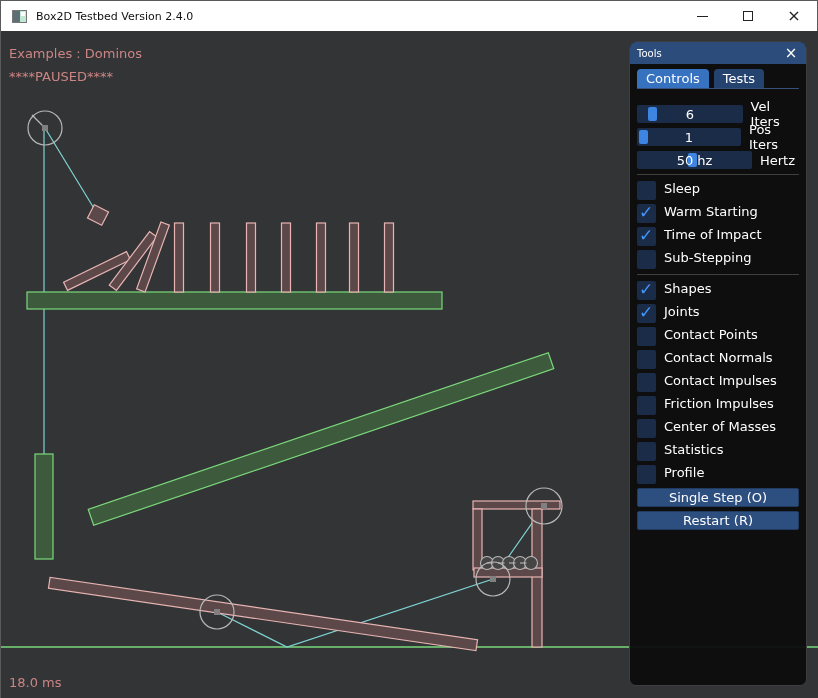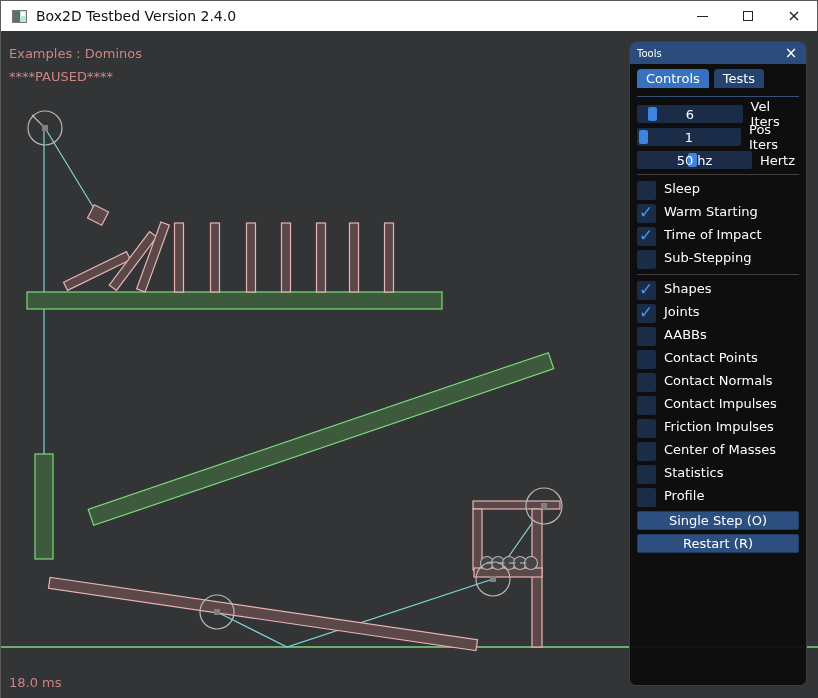--- a/index.html
+++ b/index.html
@@ -6,21 +6,21 @@
   html,body { width:818px; height:698px; overflow:hidden; background:#1e1e1e;
               font-family:"DejaVu Sans", sans-serif; }
   .app { position:relative; width:818px; height:698px; border:1px solid #5a5a5a; background:#333333; }
 
   
   .titlebar { position:absolute; top:0; left:0; right:0; height:30px; background:#ffffff;
               display:flex; align-items:center; }
   .app-icon { width:15px; height:13px; margin-left:11px; border:1px solid #777;
               background:linear-gradient(90deg,#5d6e75 0 55%, #bfe9d2 55% 100%); position:relative; }
   .app-icon::after{ content:""; position:absolute; right:1px; top:1px; width:4px; height:4px; background:#fff; }
-  .win-title { margin-left:9px; font-size:14px; color:#111; }
+  .win-title { margin-left:9px; font-size:11px; color:#111; }
   .win-controls { margin-left:auto; display:flex; height:100%; }
   .win-btn { width:46px; height:100%; display:flex; align-items:center; justify-content:center;
              color:#222; cursor:default; }
   .glyph-min { width:11px; height:0; border-top:1.2px solid #222; display:block; }
   .glyph-max { width:10px; height:10px; border:1.2px solid #222; display:block; }
   .glyph-close { font-size:16px; line-height:1; font-weight:400; }
 
   
   .canvas { position:absolute; top:30px; left:0; width:818px; height:668px; background:#333436; }
   .canvas svg { position:absolute; top:0; left:0; }
@@ -33,21 +33,21 @@
   .panel { position:absolute; top:40px; left:628px; width:178px; height:645px;
            background:rgba(13,13,13,0.95); border:1px solid #3e3e42; border-radius:7px;
            color:#ffffff; font-size:13px; }
   .panel-title { height:22px; background:#2c4c7c; border-radius:6px 6px 0 0;
                  display:flex; align-items:center; padding:0 7px; }
   .panel-title .t { flex:1; font-size:10px; }
   .panel-close { width:16px; height:16px; display:flex; align-items:center; justify-content:center;
                  font-size:15px; color:#fff; }
   .panel-body { padding:5px 7px 0 7px; }
 
-  .tabbar { display:flex; gap:5px; margin-bottom:8px; border-bottom:1px solid #35507a; padding-bottom:8px; }
+  .tabbar { display:flex; gap:5px; margin-bottom:16px; border-bottom:1px solid #35507a; padding-bottom:0; }
   .tab { height:19px; padding:0 9px; display:flex; align-items:center; border-radius:4px 4px 0 0;
          background:#24436e; }
   .tab.active { background:#3672c0; }
 
   .slider-row { display:flex; align-items:center; height:18px; margin-bottom:5px; }
   .slider-track { position:relative; width:115px; height:18px; background:#1b2c49; border-radius:2px; }
   .slider-grab { position:absolute; top:2px; bottom:2px; width:9px; background:#3d85e0; border-radius:2px; }
   .slider-value { position:absolute; inset:0; display:flex; align-items:center; justify-content:center;
                   font-size:13px; color:#fff; }
   .slider-label { margin-left:8px; }
@@ -242,24 +242,20 @@
         <span class="check-label">Shapes</span>
       </div>
       <div class="check-row">
         <div class="checkbox checked">
             <span class="mark">✓</span>
           </div>
         <span class="check-label">Joints</span>
       </div>
       <div class="check-row">
         <div class="checkbox"></div>
-        <span class="check-label">AABBs</span>
-      </div>
-      <div class="check-row">
-        <div class="checkbox"></div>
         <span class="check-label">Contact Points</span>
       </div>
       <div class="check-row">
         <div class="checkbox"></div>
         <span class="check-label">Contact Normals</span>
       </div>
       <div class="check-row">
         <div class="checkbox"></div>
         <span class="check-label">Contact Impulses</span>
       </div>

